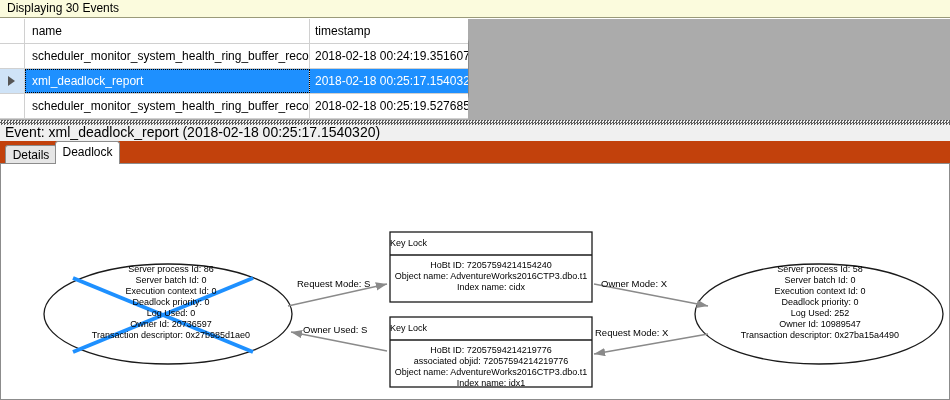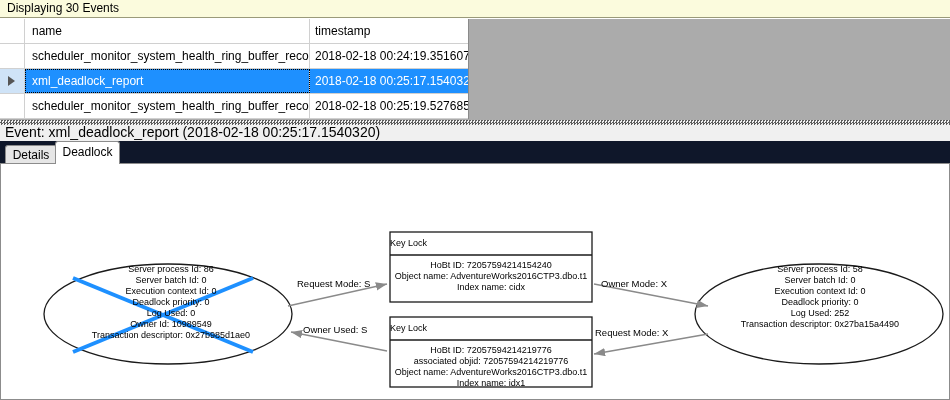--- a/index.html
+++ b/index.html
@@ -48,20 +48,21 @@
     background: #ababab;
     overflow: hidden;
   }
   .grid {
     position: absolute;
     left: 0; top: 0;
     width: 469px;
     background: #404040;
     border-right: 1px solid #8a8a8a;
     box-sizing: border-box;
+    border-radius: 27px;
   }
   .grid-row {
     display: flex;
     height: 25px;
     box-sizing: border-box;
   }
   .grid-row.header {
     background: #ffffff;
     border-bottom: 1px solid #d0d0d0;
   }
@@ -143,21 +144,21 @@
     box-sizing: border-box;
     font-size: 14px;
   }
 
   
   .tabstrip {
     position: absolute;
     left: 0; top: 141px;
     width: 950px;
     height: 23px;
-    background: #0f172a;
+    background: #c2410c;
   }
   .tab {
     position: absolute;
     bottom: 0;
     box-sizing: border-box;
     font-size: 12px;
     text-align: center;
     border: 1px solid #8c8c8c;
     border-bottom: none;
     border-top-left-radius: 3px;
@@ -341,30 +342,31 @@
 
         <line x1="707" y1="170" x2="593" y2="190" stroke="#8a8a8a" stroke-width="1.4" marker-end="url(#arrgray)"></line>
       </svg>
 
       <div class="proc-text left">
         <div>Server process Id: 86</div>
         <div>Server batch Id: 0</div>
         <div>Execution context Id: 0</div>
         <div>Deadlock priority: 0</div>
         <div>Log Used: 0</div>
-        <div>Owner Id: 10989549</div>
+        <div>Owner Id: 20736597</div>
         <div>Transaction descriptor: 0x27b985d1ae0</div>
       </div>
 
       <div class="proc-text right">
         <div>Server process Id: 58</div>
         <div>Server batch Id: 0</div>
         <div>Execution context Id: 0</div>
         <div>Deadlock priority: 0</div>
         <div>Log Used: 252</div>
+        <div>Owner Id: 10989547</div>
         <div>Transaction descriptor: 0x27ba15a4490</div>
       </div>
 
       <div class="res-title" style="left:389px; top:74px; width:202px;">Key Lock</div>
       <div class="res-body" style="left:389px; top:96px; width:202px;">
         <div>HoBt ID: 72057594214154240</div>
         <div>Object name: AdventureWorks2016CTP3.dbo.t1</div>
         <div>Index name: cidx</div>
       </div>
 

